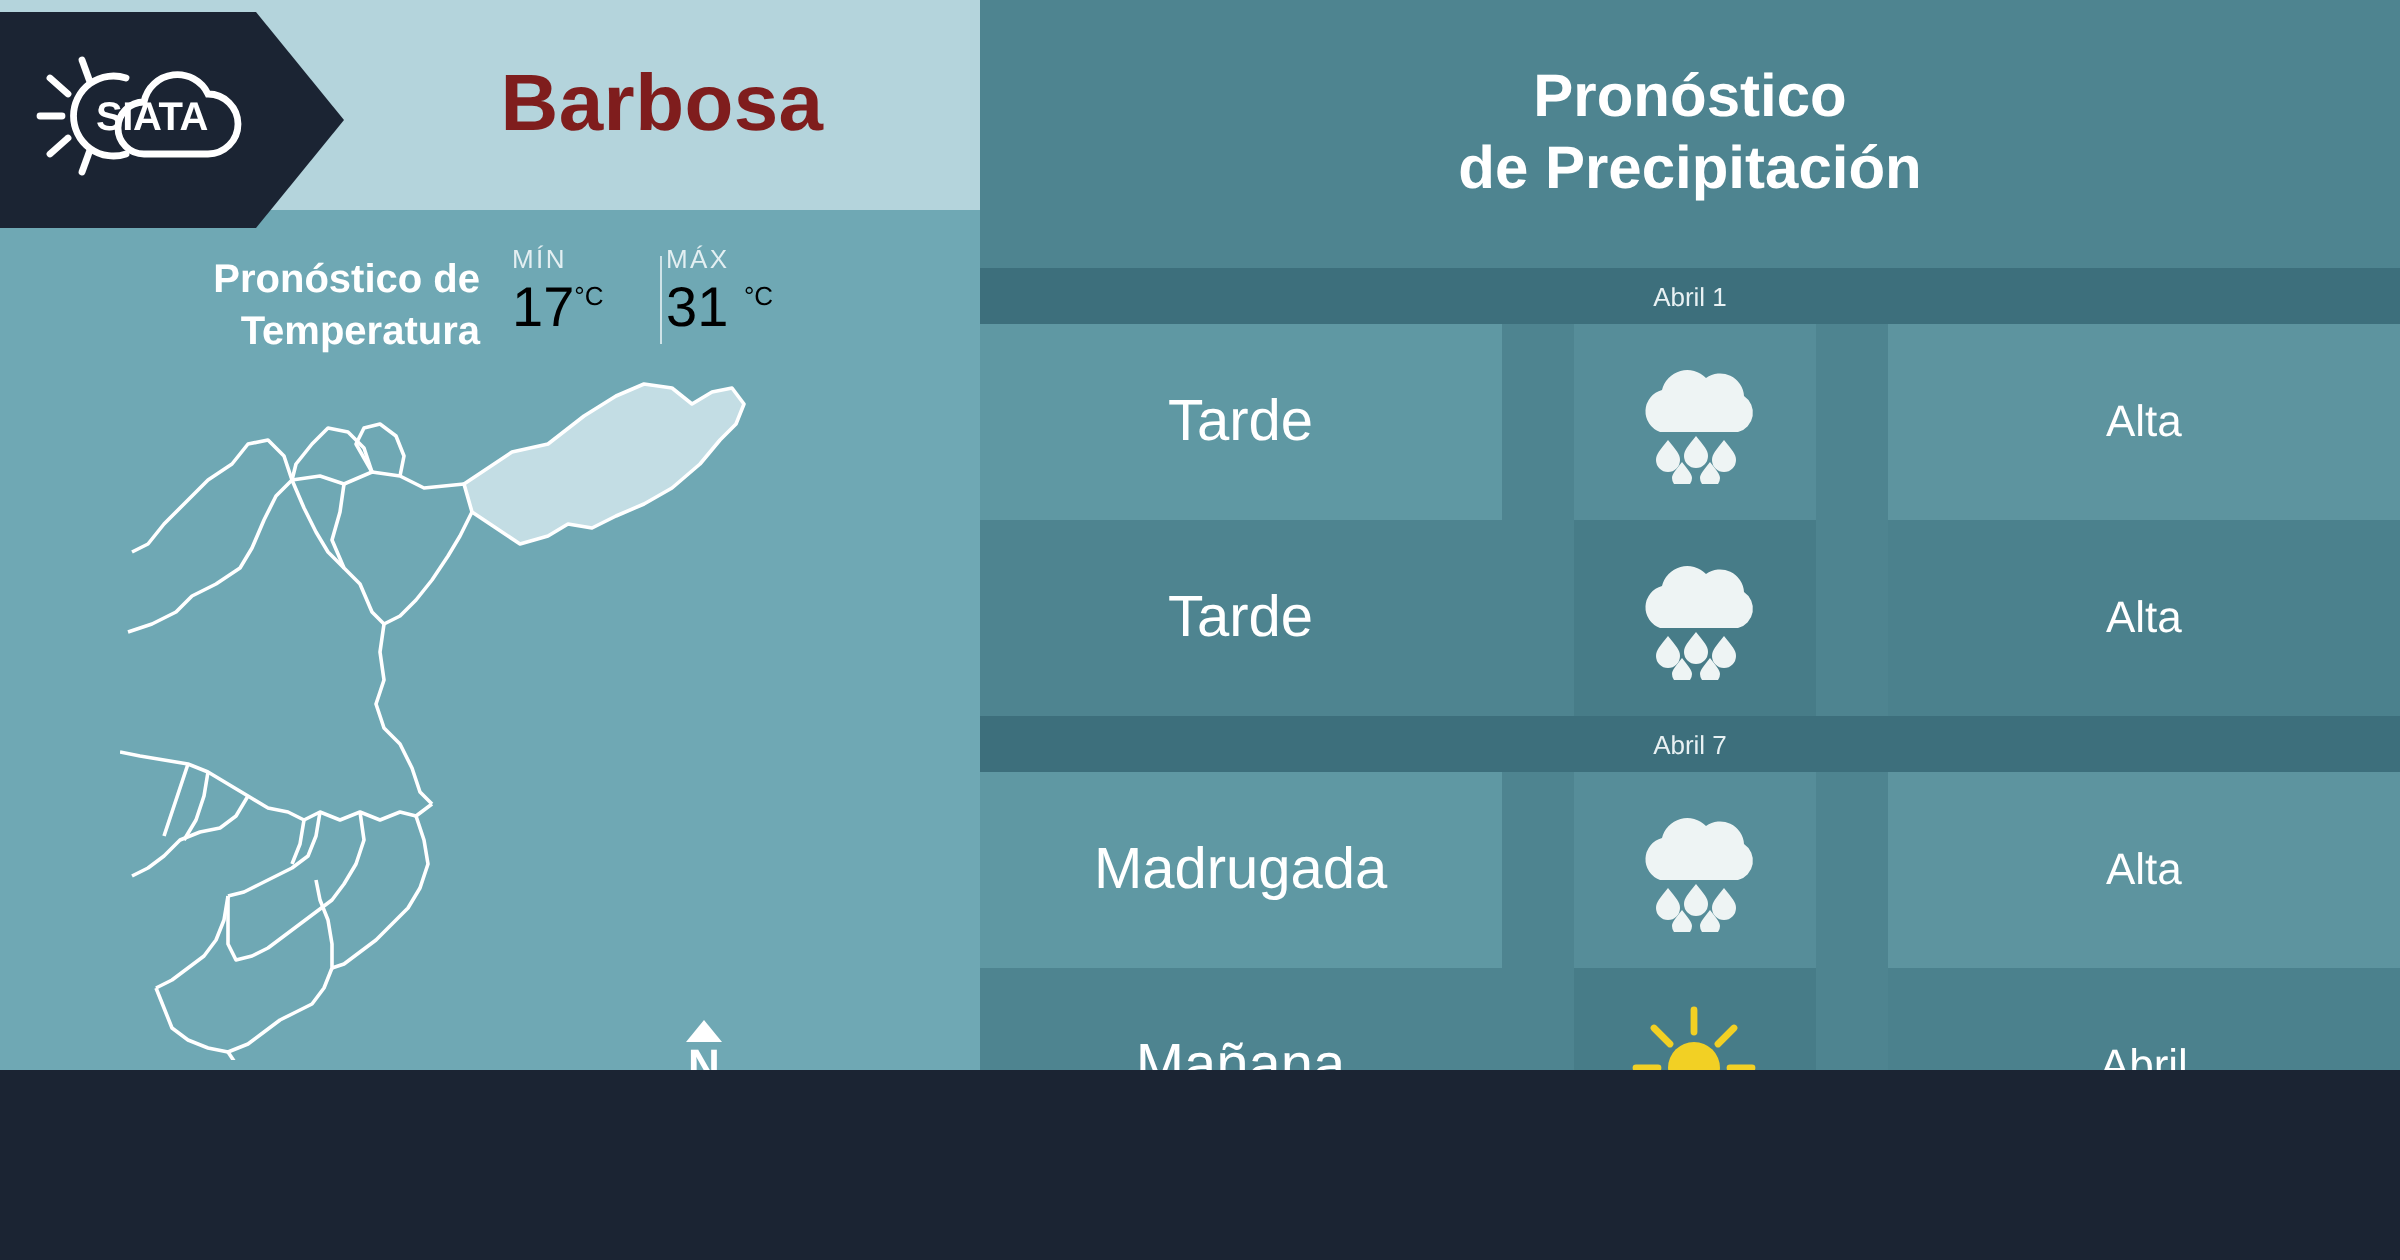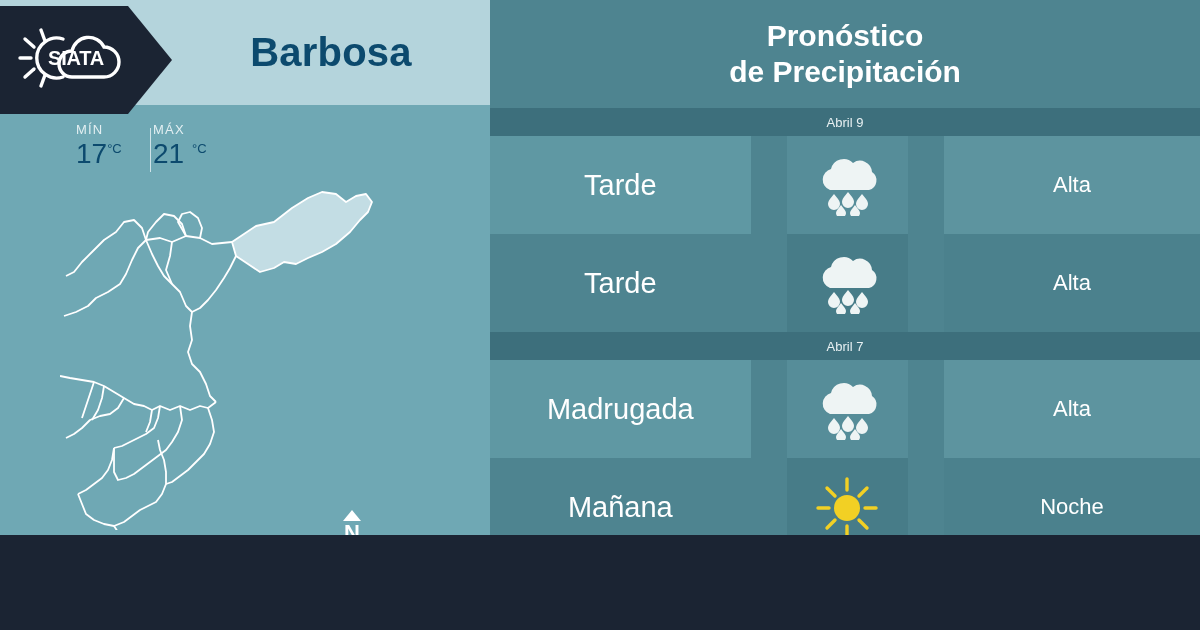--- a/index.html
+++ b/index.html
@@ -18,45 +18,45 @@
   .logo-badge {
     position:absolute; left:0; top:6px; width:172px; height:108px;
     background:#1b2433;
     clip-path: polygon(0 0, 128px 0, 172px 54px, 128px 108px, 0 108px);
     display:flex; align-items:center; justify-content:flex-start;
   }
   .logo-mark { margin-left:14px; display:block; }
   .city-name {
     position:absolute; left:172px; top:0; width:318px; height:105px;
     display:flex; align-items:center; justify-content:center;
-    color:#0c4a6e; font-size:40px; font-weight:bold; letter-spacing:.2px;
+    color:#7f1d1d; font-size:40px; font-weight:bold; letter-spacing:.2px;
   }
 
   .temp-block { position:absolute; left:60px; top:122px; width:360px; display:flex; align-items:flex-start; }
   .temp-title {
     color:#ffffff; font-size:20px; font-weight:bold; line-height:1.28;
     text-align:right; width:180px; padding-top:6px;
   }
   .temp-vals { display:flex; margin-left:16px; }
   .temp-col { text-align:left; width:72px; }
   .temp-col .lbl { color:#e3eff2; font-size:13px; letter-spacing:1.2px; }
-  .temp-col .val { color:#0c4a6e; font-size:28px; line-height:1.05; margin-top:2px; }
+  .temp-col .val { color:#000000; font-size:28px; line-height:1.05; margin-top:2px; }
   .temp-col .val sup { font-size:13px; vertical-align:super; }
   .temp-sep { width:1px; background:#cfe3e8; margin:6px 2px 4px 2px; height:44px; align-self:flex-end; }
 
   .map-wrap { position:absolute; left:60px; top:180px; width:400px; height:350px; }
   .map-wrap svg { display:block; width:100%; height:100%; }
   .north { position:absolute; left:278px; top:330px; width:28px; text-align:center; color:#fff; }
   .north .tri { width:0;height:0;border-left:9px solid transparent;border-right:9px solid transparent;border-bottom:11px solid #fff; margin:0 auto; }
   .north .n { font-size:22px; font-weight:bold; line-height:1.05; }
 
   
   .right-panel { position:absolute; left:490px; top:0; width:710px; height:535px; background:#4e8490; }
   .precip-title {
-    height:108px; display:flex; flex-direction:column; align-items:center; justify-content:center;
+    height:134px; display:flex; flex-direction:column; align-items:center; justify-content:center;
     color:#fff; font-size:30px; font-weight:bold; line-height:1.2; text-align:center;
   }
   .date-band {
     height:28px; background:#3d6f7c; color:#e8f1f3; font-size:13px;
     display:flex; align-items:center; justify-content:center;
   }
   .frow { display:flex; height:98px;gap:36px; }
   .frow.light .c-label { background:#5f98a3; }
   .frow.light .c-icon  { background:#568d99; }
   .frow.light .c-prob  { background:#5d949f; }
@@ -92,32 +92,36 @@
             <path d="M66 52 L58 52 A13 13 0 0 1 58 26 A17 17 0 0 1 90 22 A15 15 0 0 1 90 52 Z"></path>
           </g>
           <text x="34" y="40" fill="#fff" font-family="Liberation Sans, sans-serif" font-size="20" font-weight="bold" letter-spacing="-0.2">SIATA</text>
         </svg>
       </span>
     </div>
 
     <div class="city-name">Barbosa</div>
 
     <div class="temp-block">
+      <div class="temp-title">
+        <div>Pronóstico de</div>
+        <div>Temperatura</div>
+      </div>
       <div class="temp-vals">
         <div class="temp-col">
           <div class="lbl">MÍN</div>
           <div class="val">
             <span>17</span><sup>°C</sup>
           </div>
         </div>
         <div class="temp-sep"></div>
         <div class="temp-col">
           <div class="lbl">MÁX</div>
           <div class="val">
-            <span>21</span> <sup>°C</sup>
+            <span>31</span> <sup>°C</sup>
           </div>
         </div>
       </div>
     </div>
 
     <div class="map-wrap">
       <svg viewBox="0 0 400 350">
         <g fill="none" stroke="#ffffff" stroke-width="1.8" stroke-linejoin="round">
           <path fill="#c3dde4" stroke="#ffffff" d="M172 62 L196 46 L214 42 L232 28 L248 18 L262 12 L276 14 L286 22 L296 16 L306 14 L312 22 L308 32 L300 40 L290 52 L276 64 L262 72 L248 78 L236 84 L224 82 L214 88 L200 92 L188 84 L176 76 Z"></path>
           <path d="M172 62 L152 64 L140 58 L126 56 L112 62 L100 58 L86 60 L78 68 L72 80 L66 94 L60 104 L48 112 L36 118 L28 126 L16 132 L4 136"></path>
@@ -146,21 +150,21 @@
       </div>
     </div>
   </div>
 
   <div class="right-panel">
     <div class="precip-title">
       <div>Pronóstico</div>
       <div>de Precipitación</div>
     </div>
 
-    <div class="date-band">Abril 9</div>
+    <div class="date-band">Abril 1</div>
     <div class="frow light">
       <div class="c-label">Tarde</div>
       <div class="c-icon">
         <svg width="72" height="62" viewBox="0 0 72 62" fill="#eef4f4">
           <path d="M19 36 A11 11 0 0 1 20 15 A13 13 0 0 1 42 9 A12 12 0 0 1 61 18 A10 10 0 0 1 58 36 Z"></path>
           <g>
             <path d="M23 40 c4 5 6 7 6 10 a6 6 0 0 1-12 0 c0-3 2-5 6-10 Z"></path>
             <path d="M37 38 c4 5 6 7 6 10 a6 6 0 0 1-12 0 c0-3 2-5 6-10 Z"></path>
             <path d="M51 40 c4 5 6 7 6 10 a6 6 0 0 1-12 0 c0-3 2-5 6-10 Z"></path>
             <path d="M30 51 c3 4 5 6 5 8 a5 5 0 0 1-10 0 c0-2 2-4 5-8 Z"></path>
@@ -214,21 +218,21 @@
             <line x1="33" y1="51" x2="33" y2="62"></line>
             <line x1="4" y1="33" x2="15" y2="33"></line>
             <line x1="51" y1="33" x2="62" y2="33"></line>
             <line x1="13" y1="13" x2="21" y2="21"></line>
             <line x1="45" y1="45" x2="53" y2="53"></line>
             <line x1="13" y1="53" x2="21" y2="45"></line>
             <line x1="45" y1="21" x2="53" y2="13"></line>
           </g>
         </svg>
       </div>
-      <div class="c-prob">Noche</div>
+      <div class="c-prob">Abril</div>
     </div>
   </div>
 
   <div class="footer">
 
     
 
     
 
     

